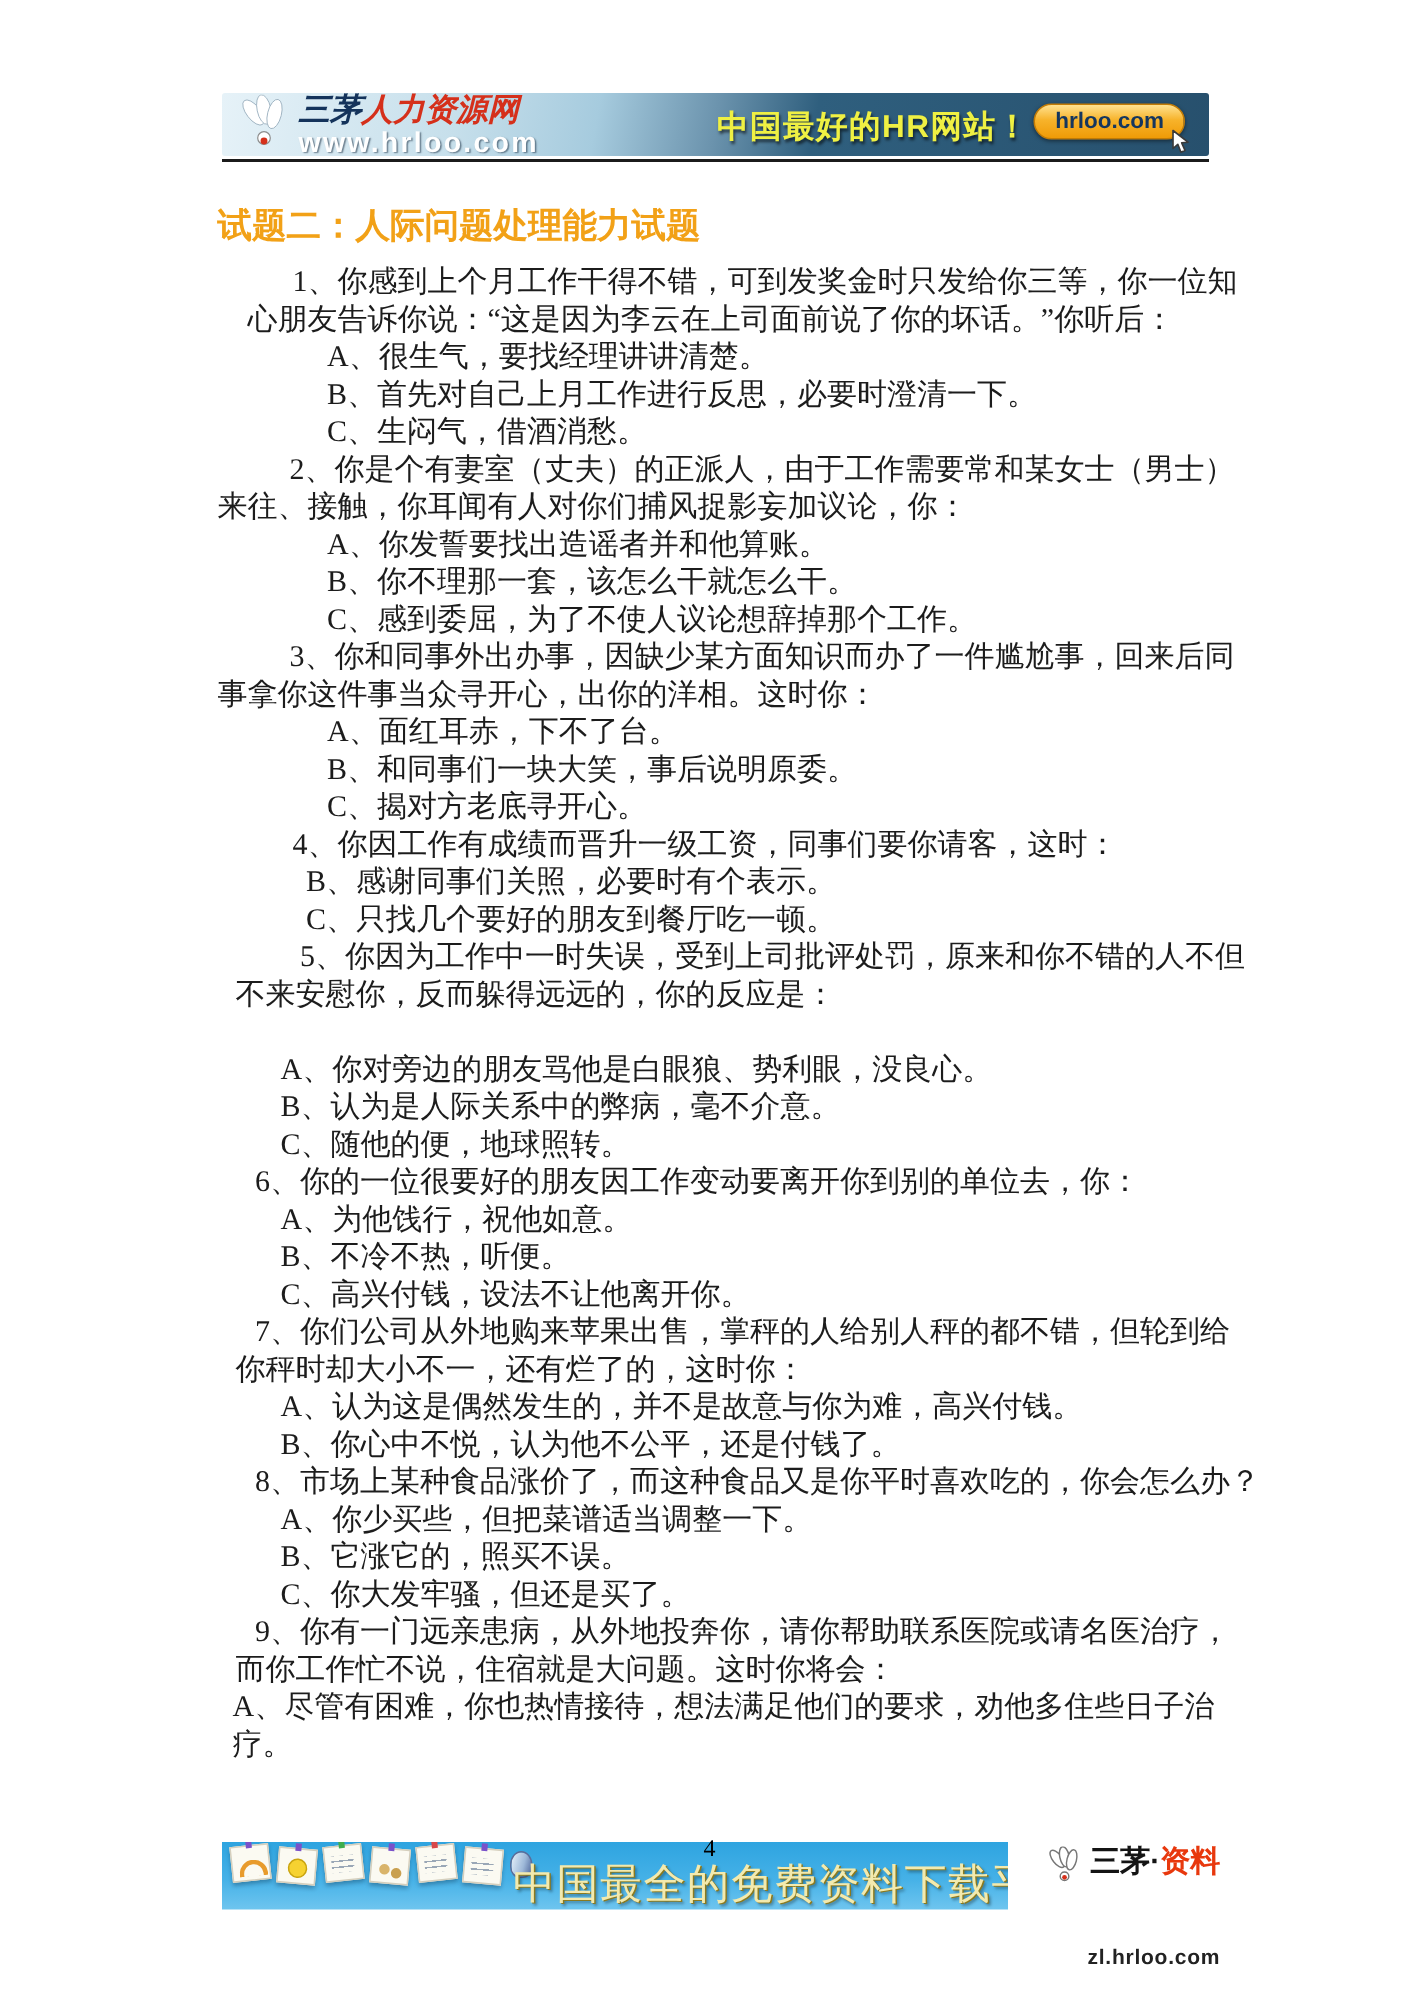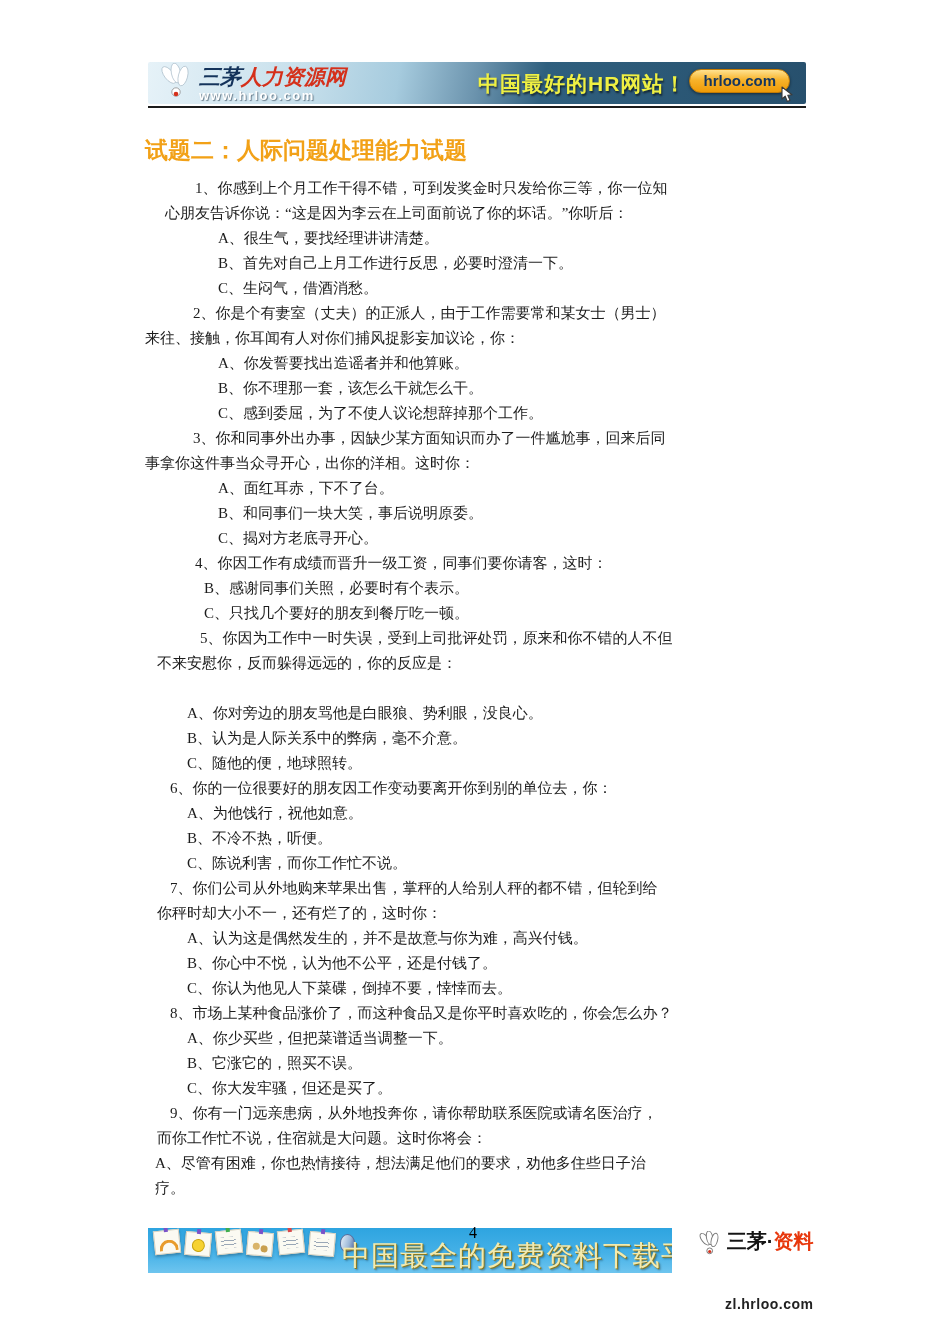--- a/index.html
+++ b/index.html
@@ -7,38 +7,38 @@
           font-family:"Liberation Serif", serif; }
 
   
   .hdr { position:absolute; left:148px; top:62px; width:658px; height:42px; border-radius:2px;
          background:linear-gradient(100deg,#e6f2f8 0%,#c6dfeb 24%,#a6cbde 38%,#6b93ad 50%,#2f5f7e 60%,#27506d 100%); }
   .hdr-underline { position:absolute; left:148px; top:106px; width:658px; height:2px; background:#1b1b1b; }
   .logo { position:absolute; left:8px; top:1px; display:flex; align-items:center; gap:5px; }
   .logo-col { display:flex; flex-direction:column; line-height:1.05; font-family:"Liberation Sans",sans-serif; }
   .brand-cn  { color:#14335b; font-weight:bold; font-style:italic; font-size:21px; }
   .brand-red { color:#d5301b; font-weight:bold; font-size:21px; font-style:italic; }
-  .logo-url  { color:#ffffff; font-weight:bold; font-size:13px; letter-spacing:1.5px;
+  .logo-url  { color:#ffffff; font-weight:bold; font-size:19px; letter-spacing:1.5px;
                text-shadow:1px 1px 1px rgba(20,40,60,.55); margin-top:1px; }
   .slogan { position:absolute; left:330px; top:8px; font-family:"Liberation Sans",sans-serif;
             font-size:21px; font-weight:bold; color:#eff043; letter-spacing:1px;
             text-shadow:1px 2px 2px rgba(0,0,0,.6); white-space:nowrap; }
   .hr-btn { position:absolute; right:16px; top:7px; padding:2px 13px 3px;
             background:linear-gradient(#ffe290,#f7b32b 45%,#ef9b07); border:1px solid #c27b05;
             border-radius:13px; color:#15365e; font-family:"Liberation Sans",sans-serif;
             font-weight:bold; font-size:15px; box-shadow:0 1px 3px rgba(0,0,0,.5); cursor:pointer; }
   .cursor-ico { position:absolute; right:12px; top:24px; }
 
   
   .title { position:absolute; left:145px; top:120px; font-family:"Liberation Sans",sans-serif;
            font-size:23px; font-weight:bold; color:#f2a117; white-space:nowrap; }
 
   
   .doc { position:absolute; left:145px; top:176px; width:690px; }
-  .ln  { height:25px; line-height:25px; font-size:15px; color:#1c1c1c; white-space:nowrap; }
+  .ln  { height:25px; line-height:25px; font-size:20px; color:#1c1c1c; white-space:nowrap; }
 
   
   .ftr { position:absolute; left:148px; top:1228px; width:524px; height:45px; overflow:hidden;
          background:linear-gradient(#2ea4e0,#45b1e7 55%,#6ec5ef); }
   .ftr-slogan { position:absolute; left:194px; top:9px; font-family:"Liberation Sans",sans-serif;
                 font-size:28px; font-weight:normal; color:#f3eaae; letter-spacing:1px; white-space:nowrap;
                 text-shadow:1px 1px 0 #8a7a20, 2px 2px 2px rgba(0,0,0,.35); }
   .cards { position:absolute; left:6px; top:2px; display:flex; gap:5px; }
   .card { width:24px; height:22px; background:#fbfaf2; border:1px solid #d5cfbd;
           box-shadow:0 2px 3px rgba(0,20,40,.3); position:relative; }
@@ -121,26 +121,25 @@
     <div class="ln" style="padding-left:59px">C、只找几个要好的朋友到餐厅吃一顿。</div>
     <div class="ln" style="padding-left:55px">5、你因为工作中一时失误，受到上司批评处罚，原来和你不错的人不但</div>
     <div class="ln" style="padding-left:12px">不来安慰你，反而躲得远远的，你的反应是：</div>
     <div class="ln" style="padding-left:0px"></div>
     <div class="ln" style="padding-left:42px">A、你对旁边的朋友骂他是白眼狼、势利眼，没良心。</div>
     <div class="ln" style="padding-left:42px">B、认为是人际关系中的弊病，毫不介意。</div>
     <div class="ln" style="padding-left:42px">C、随他的便，地球照转。</div>
     <div class="ln" style="padding-left:25px">6、你的一位很要好的朋友因工作变动要离开你到别的单位去，你：</div>
     <div class="ln" style="padding-left:42px">A、为他饯行，祝他如意。</div>
     <div class="ln" style="padding-left:42px">B、不冷不热，听便。</div>
-    <div class="ln" style="padding-left:42px">C、陈说利害，而你工作忙不说。</div>
+    <div class="ln" style="padding-left:42px">C、高兴付钱，设法不让他离开你。</div>
     <div class="ln" style="padding-left:25px">7、你们公司从外地购来苹果出售，掌秤的人给别人秤的都不错，但轮到给</div>
     <div class="ln" style="padding-left:12px">你秤时却大小不一，还有烂了的，这时你：</div>
     <div class="ln" style="padding-left:42px">A、认为这是偶然发生的，并不是故意与你为难，高兴付钱。</div>
     <div class="ln" style="padding-left:42px">B、你心中不悦，认为他不公平，还是付钱了。</div>
-    <div class="ln" style="padding-left:42px">C、你认为他见人下菜碟，倒掉不要，悻悻而去。</div>
     <div class="ln" style="padding-left:25px">8、市场上某种食品涨价了，而这种食品又是你平时喜欢吃的，你会怎么办？</div>
     <div class="ln" style="padding-left:42px">A、你少买些，但把菜谱适当调整一下。</div>
     <div class="ln" style="padding-left:42px">B、它涨它的，照买不误。</div>
     <div class="ln" style="padding-left:42px">C、你大发牢骚，但还是买了。</div>
     <div class="ln" style="padding-left:25px">9、你有一门远亲患病，从外地投奔你，请你帮助联系医院或请名医治疗，</div>
     <div class="ln" style="padding-left:12px">而你工作忙不说，住宿就是大问题。这时你将会：</div>
     <div class="ln" style="padding-left:10px">A、尽管有困难，你也热情接待，想法满足他们的要求，劝他多住些日子治</div>
     <div class="ln" style="padding-left:10px">疗。</div>
   </div>
 

